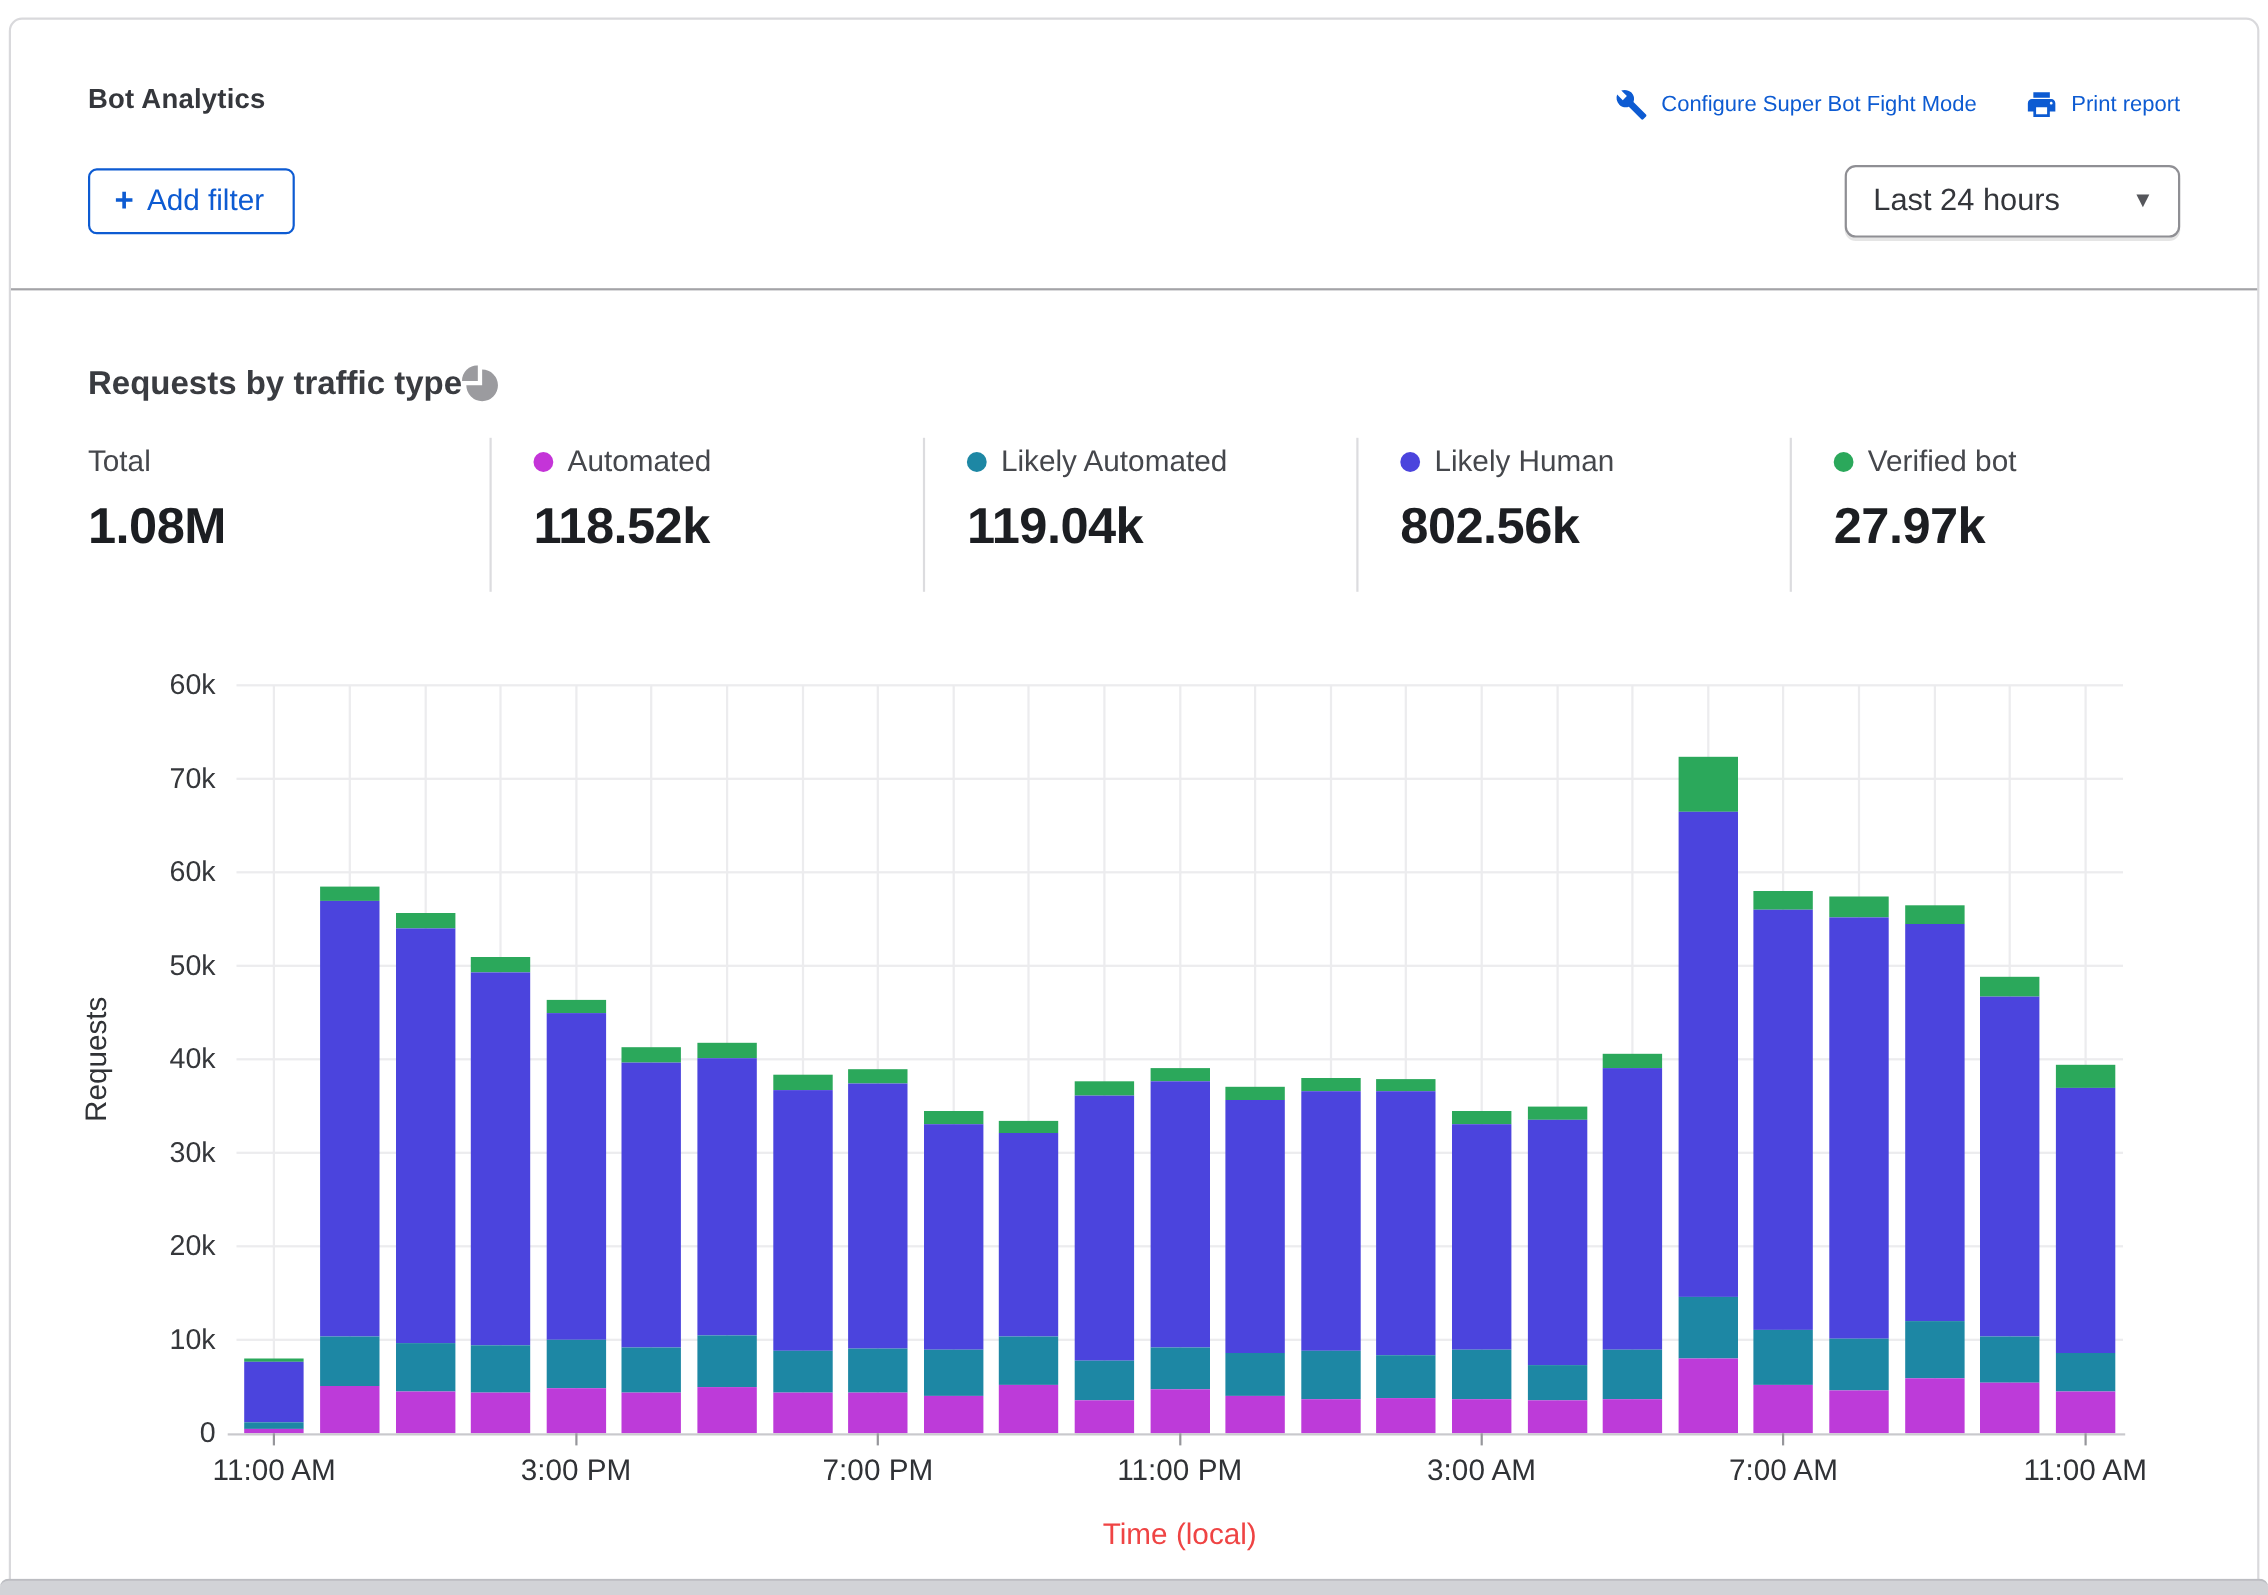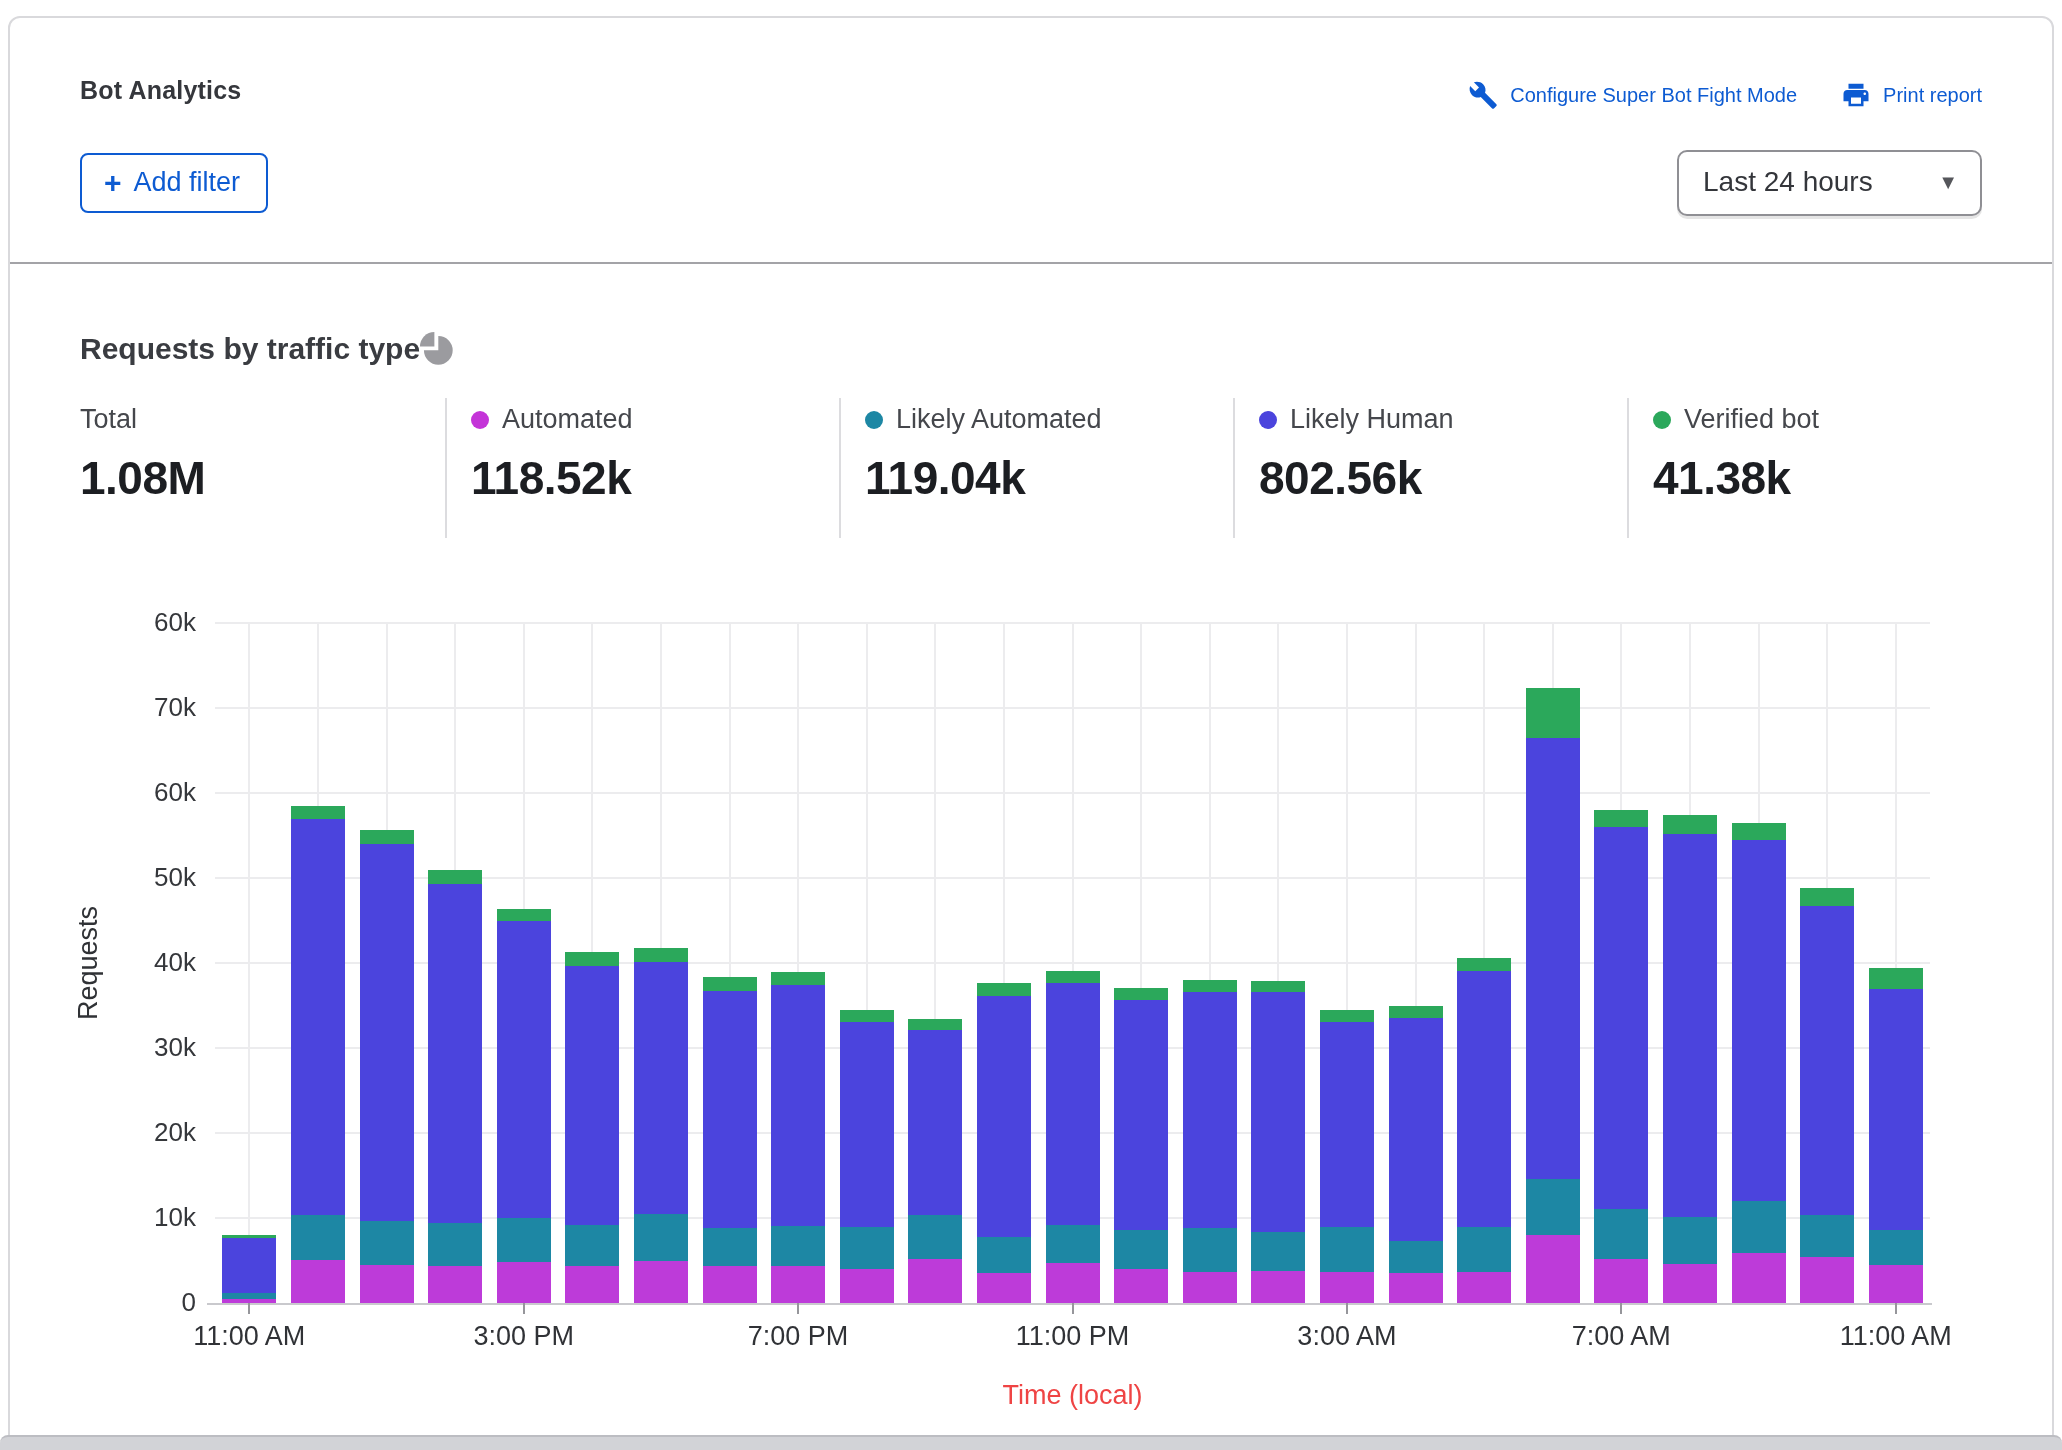--- a/index.html
+++ b/index.html
@@ -38,21 +38,21 @@
   .chevron{color:#55565b;font-size:20px;}
   .header-divider{height:2px;background:#a3a3a7;margin:0;}
   
   .card-body{padding:0 70px;}
   .section-title-row{display:flex;align-items:center;margin-top:68px;}
   .section-title{font-size:30px;font-weight:700;color:#3a3c41;}
   .pie-icon svg{display:block;}
   
   .stats{display:grid;grid-template-columns:365px 394px 394px 394px 1fr;margin-top:32px;height:140px;}
   .stat{padding-top:6px;}
-  .stat + .stat{border-left:2px solid #dcdcdf;padding-left:24px;}
+  .stat + .stat{border-left:2px solid #dcdcdf;padding-left:38px;}
   .stat-label-row{display:flex;align-items:center;gap:13px;font-size:27px;color:#45474c;}
   .dot{width:18px;height:18px;border-radius:50%;flex:0 0 auto;}
   .stat-value{font-size:46px;font-weight:700;color:#1c1e22;margin-top:16px;letter-spacing:-0.5px;}
   
   .chart-wrap{position:relative;height:885px;}
   .y-axis-title{
     position:absolute;left:-12px;top:85px;height:680px;width:40px;
     display:flex;align-items:center;justify-content:center;
     writing-mode:vertical-rl;transform:rotate(180deg);
     font-size:27px;color:#303236;
@@ -151,21 +151,21 @@
           <span class="dot" style="background-color: rgb(75, 68, 221);"></span>
           <span>Likely Human</span>
         </div>
         <div class="stat-value">802.56k</div>
       </div>
       <div class="stat">
         <div class="stat-label-row">
           <span class="dot" style="background-color: rgb(43, 168, 91);"></span>
           <span>Verified bot</span>
         </div>
-        <div class="stat-value">41.38k</div>
+        <div class="stat-value">27.97k</div>
       </div>
     </div>
 
     <div class="chart-wrap">
       <div class="y-axis-title">Requests</div>
       <div id="yLabels">
           <div class="y-tick-label" style="top: 749px;">0</div>
           <div class="y-tick-label" style="top: 664px;">10k</div>
           <div class="y-tick-label" style="top: 579px;">20k</div>
           <div class="y-tick-label" style="top: 494px;">30k</div>

